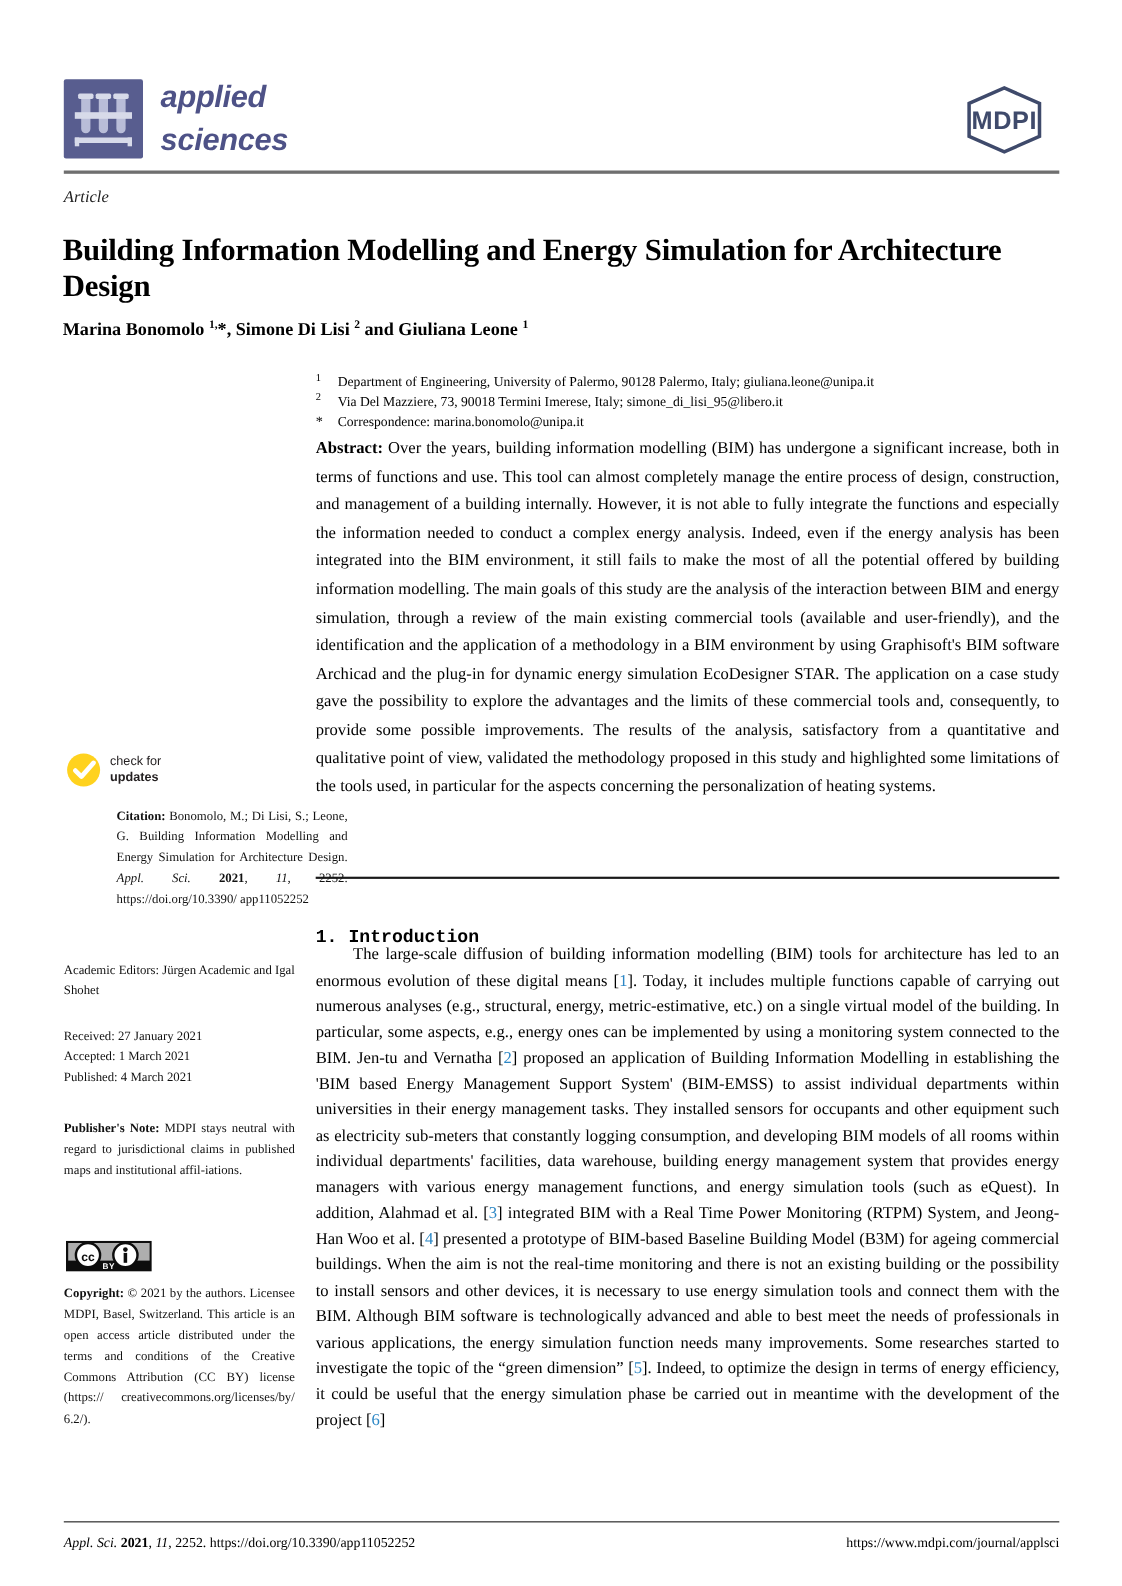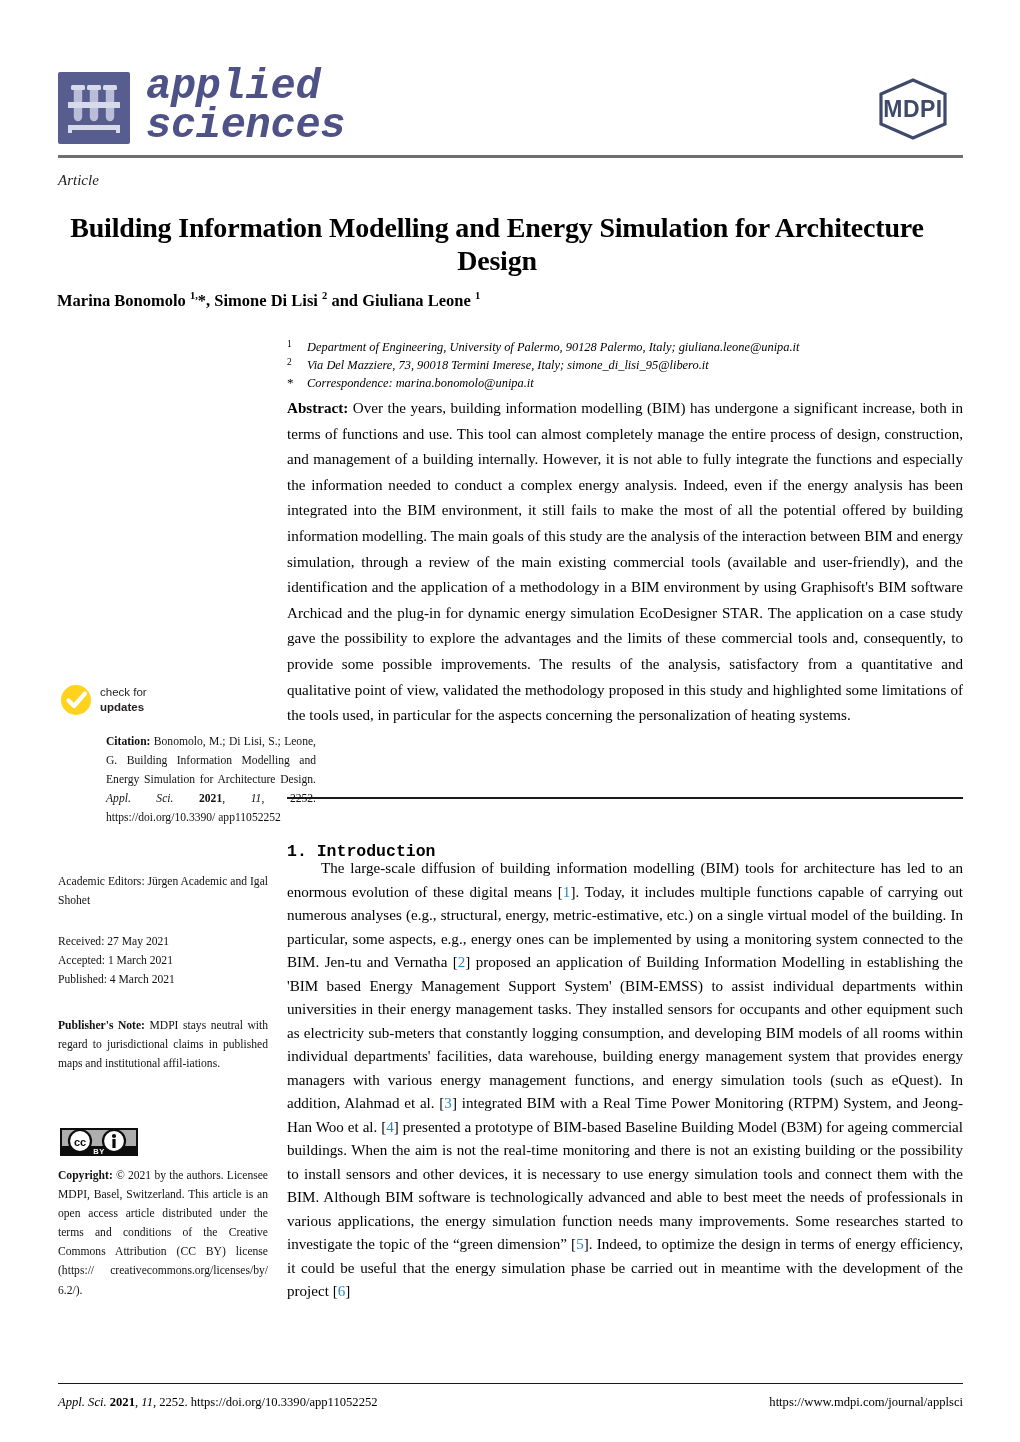--- a/index.html
+++ b/index.html
@@ -38,24 +38,24 @@
     border-radius: 2px;
   }
   .tuberack {
     position: absolute;
     left: 8px; top: 9px;
     width: 56px; height: 54px;
   }
   .journal-wordmark {
     position: absolute;
     left: 88px; top: 0px;
-    font-family: Liberation Mono, monospace;
+    font-family: Liberation Sans, sans-serif;
     font-style: italic;
     font-weight: 700;
-    font-size: 42px;
+    font-size: 28px;
     line-height: 39px;
     color: #4e5287;
     letter-spacing: -0.3px;
   }
   .mdpi-logo {
     position: absolute;
     right: 0px; top: 10px;
     width: 100px; height: 62px;
   }
   .header-rule {
@@ -77,21 +77,20 @@
   .article-title {
     position: absolute;
     left: 57px; top: 192px;
     width: 880px;
     font-family: "Liberation Serif", "DejaVu Serif", serif;
     font-weight: 700;
     font-size: 28px;
     line-height: 33px;
     letter-spacing: -0.2px;
     color: #000;
-    text-align: center;
   }
   .authors {
     position: absolute;
     left: 57px; top: 286px;
     width: 880px;
     font-weight: 700;
     font-size: 16.5px;
     line-height: 20px;
   }
   .authors sup { font-size: 10.5px; font-weight: 700; vertical-align: super; }
@@ -113,21 +112,21 @@
     flex: 0 0 20px;
     font-size: 9.5px;
     line-height: 18.2px;
     position: relative;
     top: -3px;
   }
   .aff-marker.star {
     font-size: 13px;
     top: 0px;
   }
-  .aff-text { flex: 1 1 auto; font-style: italic; }
+  .aff-text { flex: 1 1 auto; }
 
   
   .abstract {
     position: absolute;
     left: 287px; top: 396px;
     width: 676px;
     font-size: 15.1px;
     line-height: 25.6px;
     text-align: justify;
     text-justify: inter-word;
@@ -329,21 +328,21 @@
     </div>
   </div>
 
   <div class="sidebar citation-block">
     <b>Citation:</b><span> Bonomolo, M.; Di Lisi, S.; Leone, G. Building Information Modelling and Energy Simulation for Architecture Design. </span><i>Appl. Sci.</i><b> 2021</b>, <i>11</i><span>, 2252. https://doi.org/10.3390/ app11052252</span>
   </div>
 
   <div class="sidebar academic-editors">Academic Editors: Jürgen Academic and Igal Shohet</div>
 
   <div class="sidebar dates-block">
-    <div>Received: 27 May 2021</div>
+    <div>Received: 27 January 2021</div>
     <div>Accepted: 1 March 2021</div>
     <div>Published: 4 March 2021</div>
   </div>
 
   <div class="sidebar publisher-note">
     <b>Publisher's Note:</b><span> MDPI stays neutral with regard to jurisdictional claims in published maps and institutional affil-iations.</span>
   </div>
 
   <svg class="cc-badge" viewBox="0 0 78 28">
     <rect x="0" y="0" width="78" height="28" fill="#0d0d0d"></rect>

